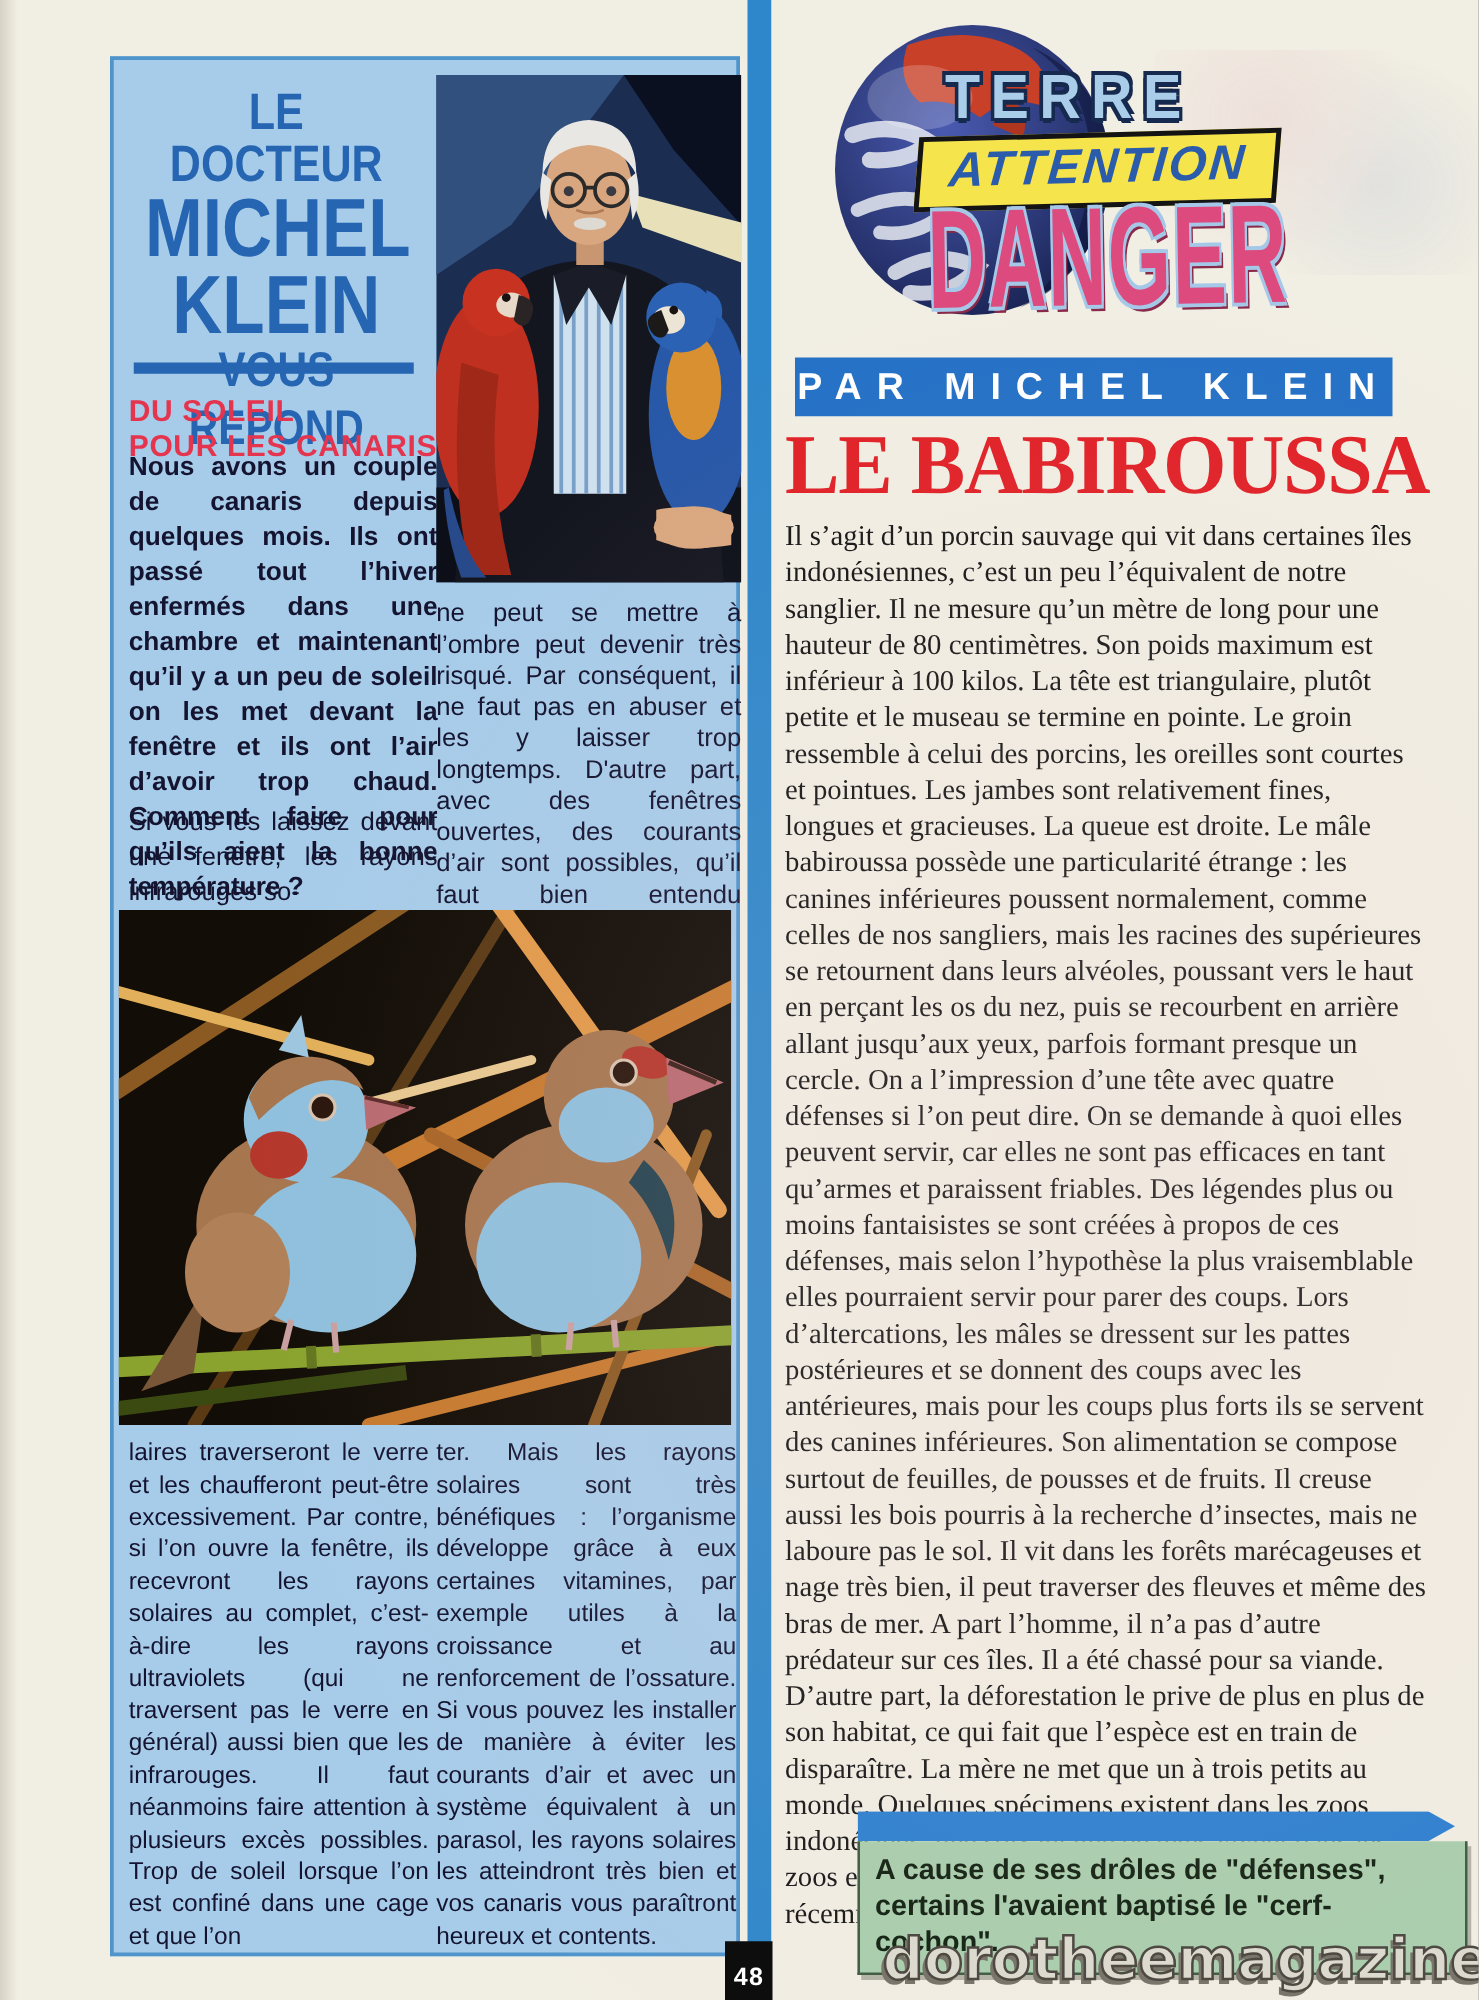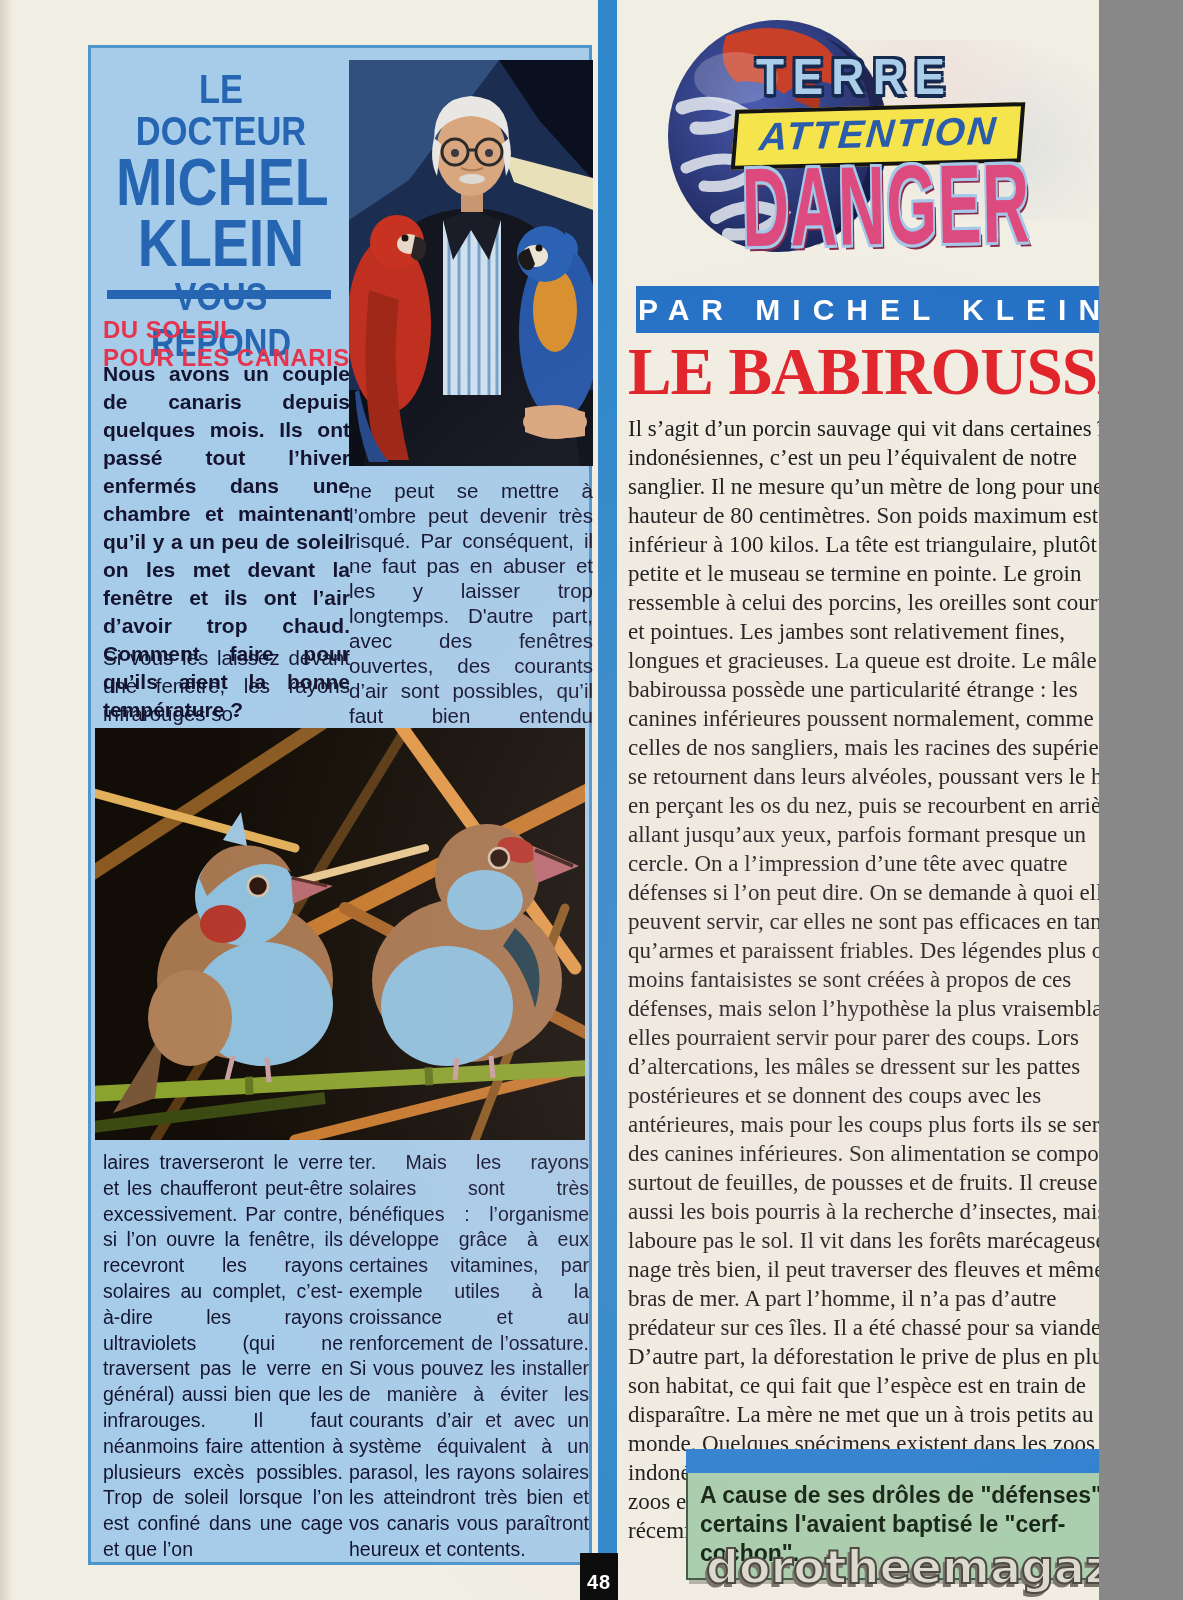--- a/index.html
+++ b/index.html
@@ -1,16 +1,16 @@
 <!DOCTYPE html>
 <html><head>
 <meta charset="utf-8">
 <style>
   html,body{margin:0;padding:0;background:#888;}
-  .page{position:relative;width:1099px;height:1600px;overflow:hidden;
+  .page{position:relative;width:1183px;height:1600px;overflow:hidden;
         background:#f1eee3;
         font-family:"Liberation Sans",sans-serif;}
   .page::after{content:"";position:absolute;inset:0;pointer-events:none;
         background:radial-gradient(ellipse at 75% 62%,rgba(235,200,205,.18),transparent 55%),
                    linear-gradient(90deg,rgba(120,110,90,.22),rgba(120,110,90,0) 14px);}
   
   .panel{position:absolute;left:88px;top:45px;width:504px;height:1520px;
          background:#a7cce9;border:3px solid #4f95cc;box-sizing:border-box;}
   .mk-title{position:absolute;left:5px;top:20px;width:250px;text-align:center;
             color:#2565b2;font-weight:900;transform:scaleX(.84);transform-origin:50% 0;}

